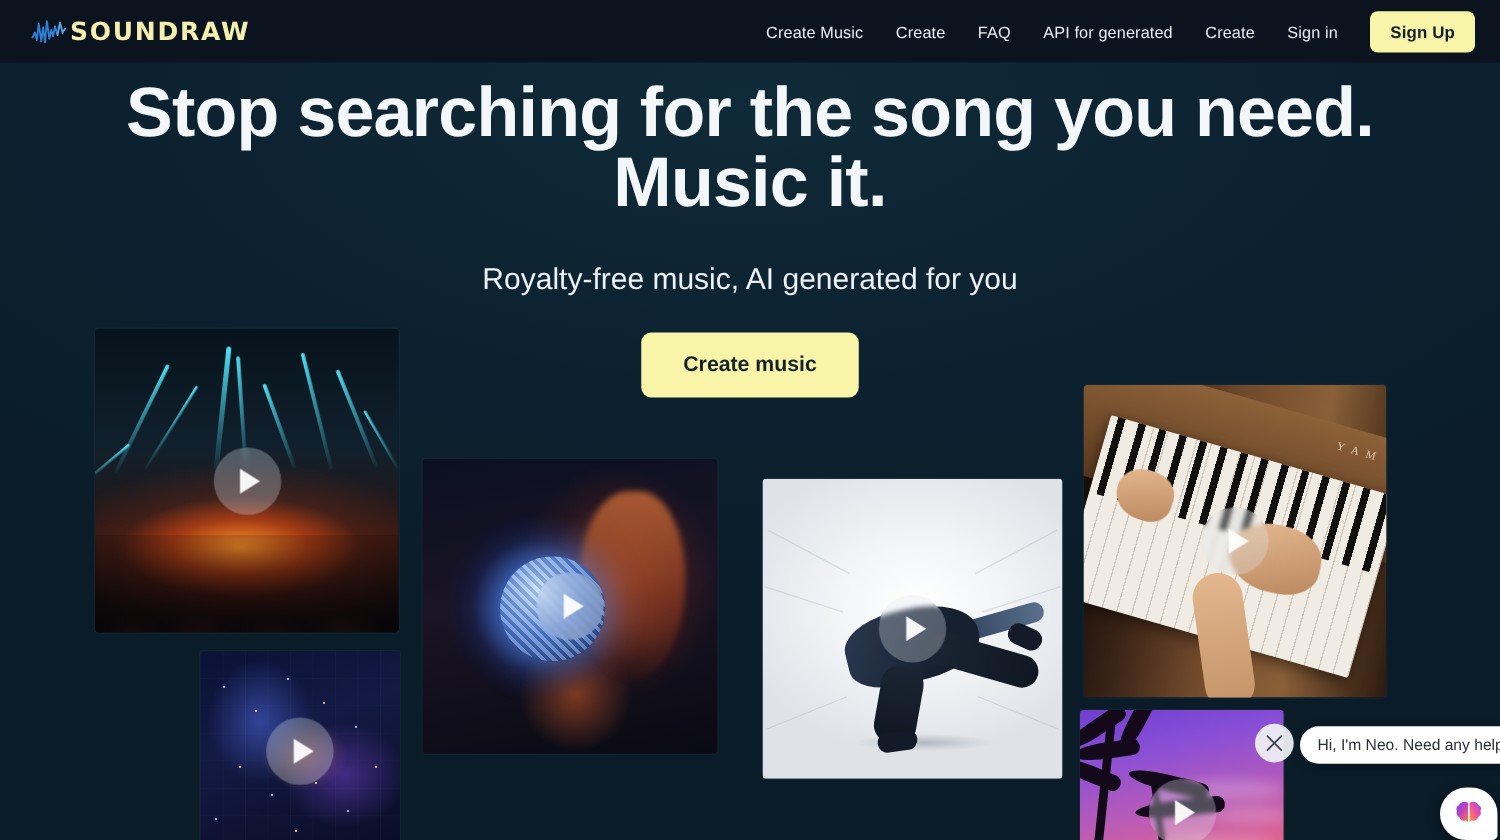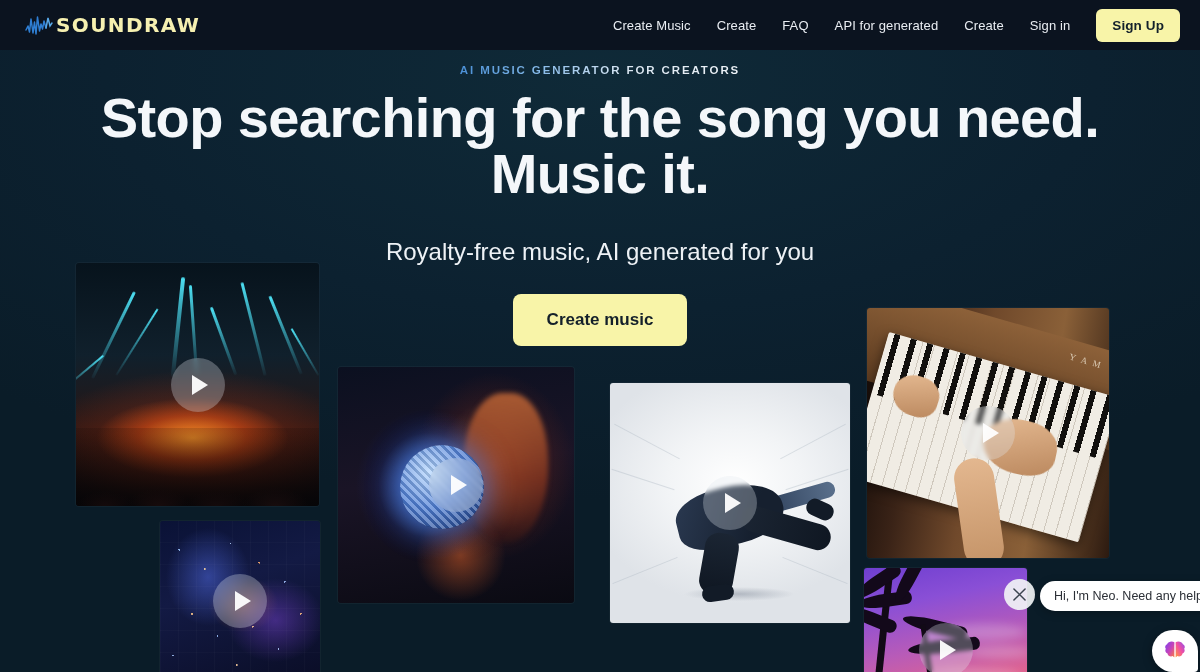--- a/index.html
+++ b/index.html
@@ -328,21 +328,20 @@
       <span class="nav-item">Create</span>
       <span class="nav-item">FAQ</span>
       <span class="nav-item">API for generated</span>
       <span class="nav-item">Create</span>
       <span class="nav-item">Sign in</span>
       <button class="signup-btn">Sign Up</button>
     </nav>
   </header>
 
   <section class="hero">
-    <div class="eyebrow">AI MUSIC GENERATOR FOR CREATORS</div>
     <h1 class="headline">
       <span>Stop searching for the song you need.</span>
       <span class="line2">Music it.</span>
     </h1>
     <p class="subhead">Royalty-free music, AI generated for you</p>
     <div class="cta-wrap">
       <button class="cta-btn">Create music</button>
     </div>
   </section>
 

